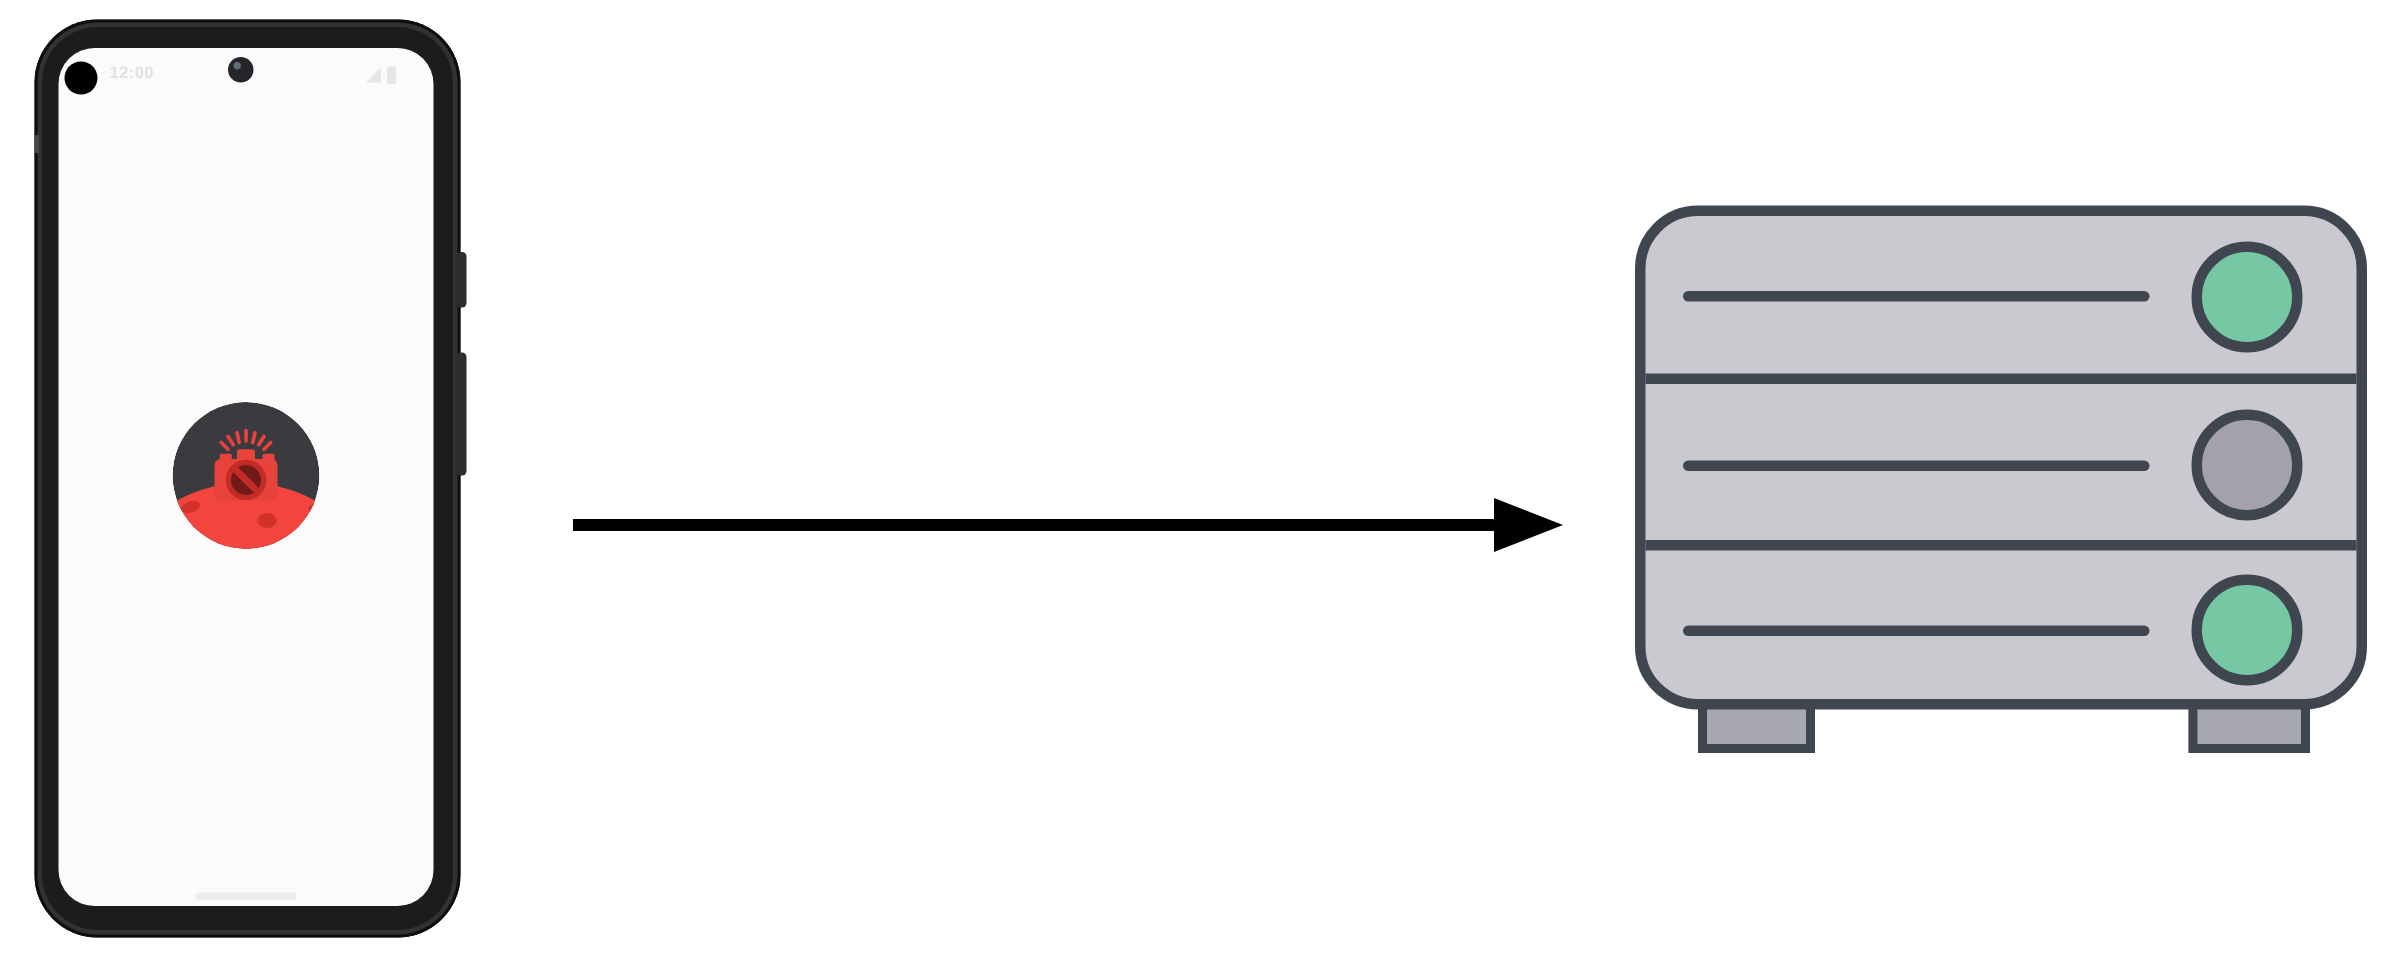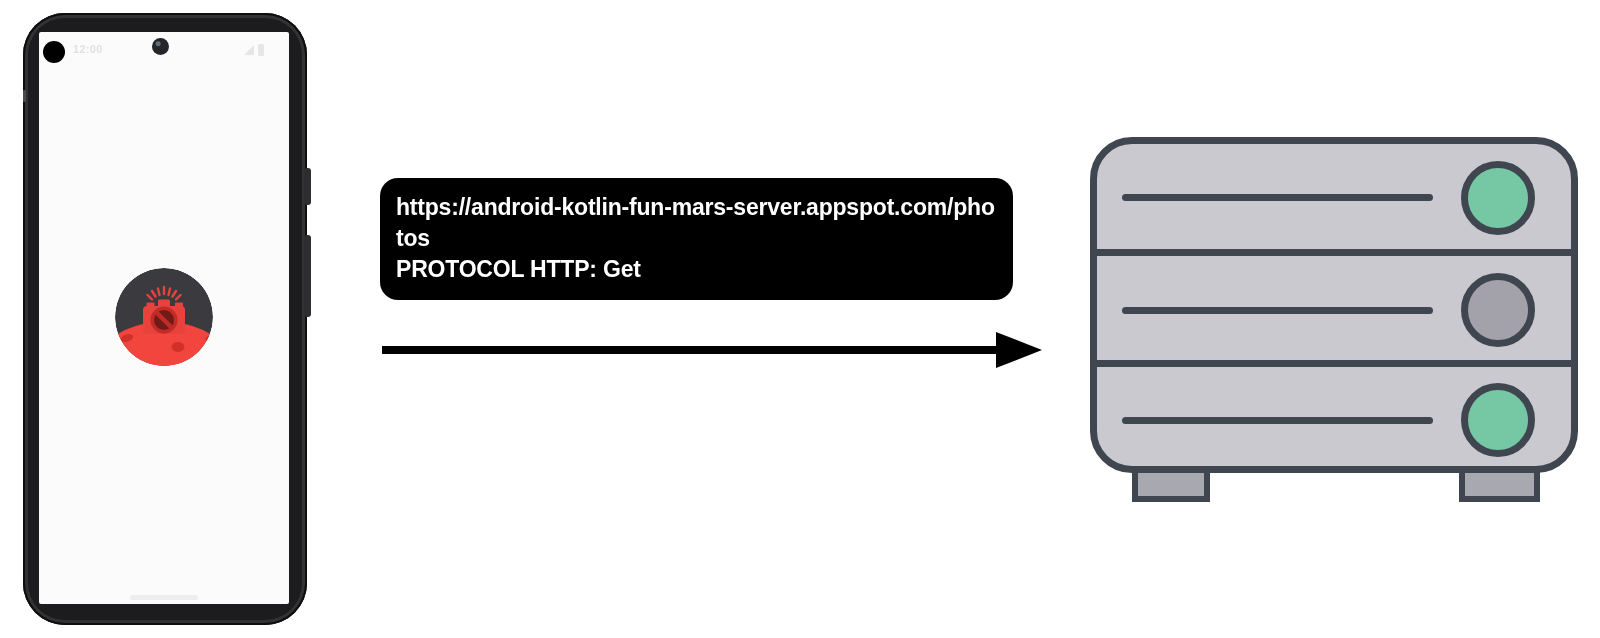--- a/index.html
+++ b/index.html
@@ -12,21 +12,21 @@
     position:absolute;left:23px;top:13px;width:284px;height:612px;
     background:var(--phone-frame,#1c1c1e);border-radius:42px;
     box-shadow:inset 0 0 0 2px #0e0e0f, inset 0 0 0 5px #323234;
   }
   .phone-btn{position:absolute;left:281px;width:7px;background:#2e2e30;border-radius:3px;}
   .phone-btn.power{top:155px;height:37px;}
   .phone-btn.volume{top:222px;height:82px;}
   .antenna-line{position:absolute;left:0px;top:77px;width:3px;height:12px;background:#4a4a4c;border-radius:1px;}
   .screen{
     position:absolute;left:16px;top:19px;width:250px;height:572px;
-    background:var(--phone-screen,#fbfbfb);border-radius:2px;overflow:hidden;
+    background:var(--phone-screen,#fbfbfb);border-radius:24px;overflow:hidden;
   }
   .notif-dot{position:absolute;left:4px;top:9px;width:22px;height:22px;border-radius:50%;background:#000;}
   .status-time{position:absolute;left:34px;top:11px;font-size:11px;font-weight:bold;color:#e1e1e1;letter-spacing:.3px;}
   .punch-cam{
     position:absolute;left:113px;top:6px;width:17px;height:17px;border-radius:50%;
     background:radial-gradient(circle at 36% 34%, #5f6d7c 0 2px, #26262a 3px);
   }
   .sig-icon{
     position:absolute;left:205px;top:13px;width:0;height:0;
     border-left:10px solid transparent;border-bottom:10px solid #e6e6e6;
@@ -122,24 +122,20 @@
             <circle cx="49" cy="52" r="10" style="fill:var(--lens-dark,#701b18)"></circle>
             <path d="M42.5 45.5 L55.5 58.5" stroke-width="4.5" stroke-linecap="round" style="stroke:var(--lens-ring,#c22b26)" fill="none"></path>
           </g>
         </svg>
       </div>
 
       <div class="home-pill"></div>
     </div>
   </div>
 
-  <div class="request-label">
-    <div class="request-url">https://android-kotlin-fun-mars-server.appspot.com/photos</div>
-    <div class="request-protocol">PROTOCOL HTTP: Get</div>
-  </div>
 
   <div class="arrow-line"></div>
   <div class="arrow-head"></div>
 
   <div class="server-foot left"></div>
   <div class="server-foot right"></div>
   <div class="server-body">
     <div class="server-divider d1"></div>
     <div class="server-divider d2"></div>
     <div class="server-slot s1"></div>

